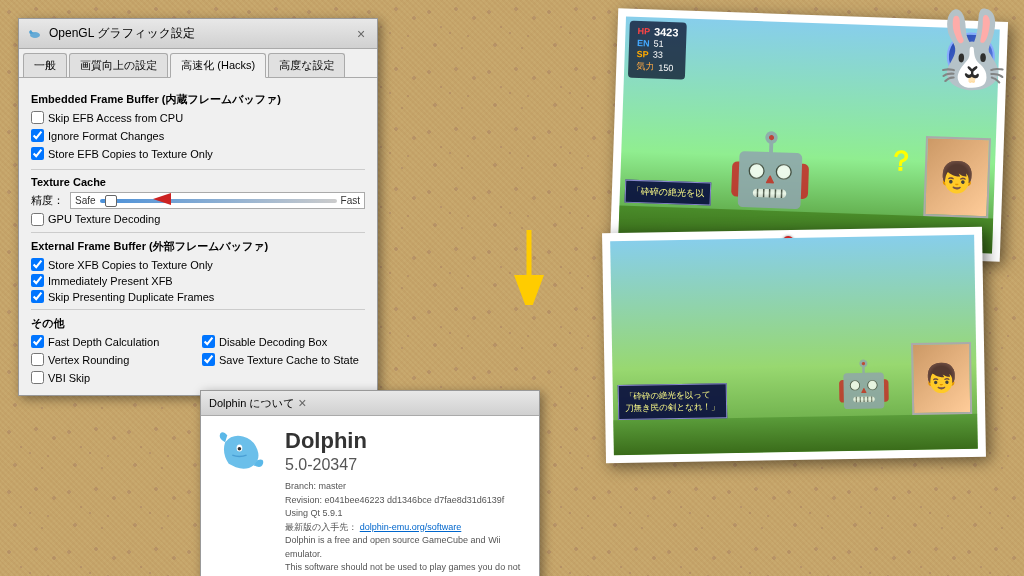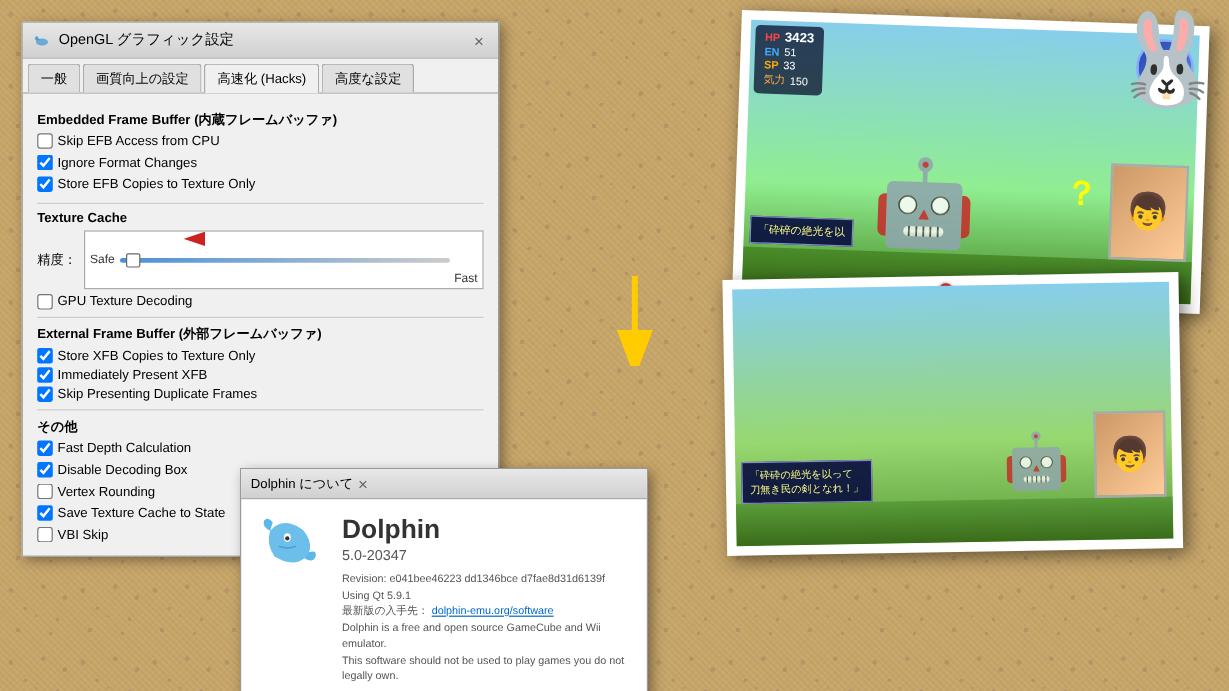--- a/index.html
+++ b/index.html
@@ -41,21 +41,21 @@
           rgba(180,130,70,0.08) 2px,
           rgba(180,130,70,0.08) 4px
         );
     }
 
     
     .settings-window {
       position: absolute;
       top: 18px;
       left: 18px;
-      width: 398px;
+      width: 360px;
       background: #f0f0f0;
       border: 1px solid #999;
       box-shadow: 3px 3px 10px rgba(0,0,0,0.4);
       font-size: 12px;
       color: #000;
     }
 
     .window-titlebar {
       background: linear-gradient(to bottom, #e8e8e8, #d0d0d0);
       border-bottom: 1px solid #aaa;
@@ -162,21 +162,20 @@
     }
 
     .slider-safe {
       font-size: 10px;
       color: #333;
     }
 
     .slider-fast {
       font-size: 10px;
       color: #333;
-      margin-top: 32px;
     }
 
     .slider-track {
       flex: 1;
       height: 4px;
       background: linear-gradient(to right, #4a90d9, #ccc);
       border-radius: 2px;
       position: relative;
     }
 
@@ -248,21 +247,21 @@
     }
 
     .about-title {
       font-size: 22px;
       font-weight: bold;
       color: #333;
       margin-bottom: 2px;
     }
 
     .about-version {
-      font-size: 12px;
+      font-size: 16px;
       color: #555;
       margin-bottom: 6px;
     }
 
     .about-info {
       font-size: 9px;
       color: #555;
       line-height: 1.5;
     }
 
@@ -434,21 +433,21 @@
     </div>
     <div class="checkbox-row">
       <input type="checkbox" checked="" style="">
       <span>Skip Presenting Duplicate Frames</span>
     </div>
 
     <div class="divider"></div>
 
     <div class="section-label">その他</div>
 
-    <div style="display:grid; grid-template-columns: 1fr; gap: 2px 8px;">
+    <div style="display:grid; grid-template-columns: 1fr 1fr; gap: 2px 8px;">
       <div class="checkbox-row">
         <input type="checkbox" checked="" style="">
         <span>Fast Depth Calculation</span>
       </div>
       <div class="checkbox-row">
         <input type="checkbox" checked="" style="">
         <span>Disable Decoding Box</span>
       </div>
       <div class="checkbox-row">
         <input type="checkbox" style="">
@@ -492,20 +491,21 @@
       <path d="M55 52 Q65 58 68 50 Q70 42 60 45 Z" fill="#5bb8e8"></path>
       <ellipse cx="35" cy="28" rx="4" ry="5" fill="white"></ellipse>
       <circle cx="35" cy="29" r="2.5" fill="#333"></circle>
       <path d="M25 38 Q35 42 45 38" stroke="#4a9fd4" stroke-width="2" fill="none"></path>
     </svg>
 
     <div class="about-text">
       <div class="about-title">Dolphin</div>
       <div class="about-version">5.0-20347</div>
       <div class="about-info">
+        <div>Branch: master</div>
         <div>
           <span>Revision:</span>
           <span>e041bee46223 dd1346bce d7fae8d31d6139f</span>
         </div>
         <div>Using Qt 5.9.1</div>
         <div>
           <span>最新版の入手先：</span>
           <span class="about-link">dolphin-emu.org/software</span>
         </div>
         <div>Dolphin is a free and open source GameCube and Wii emulator.</div>

